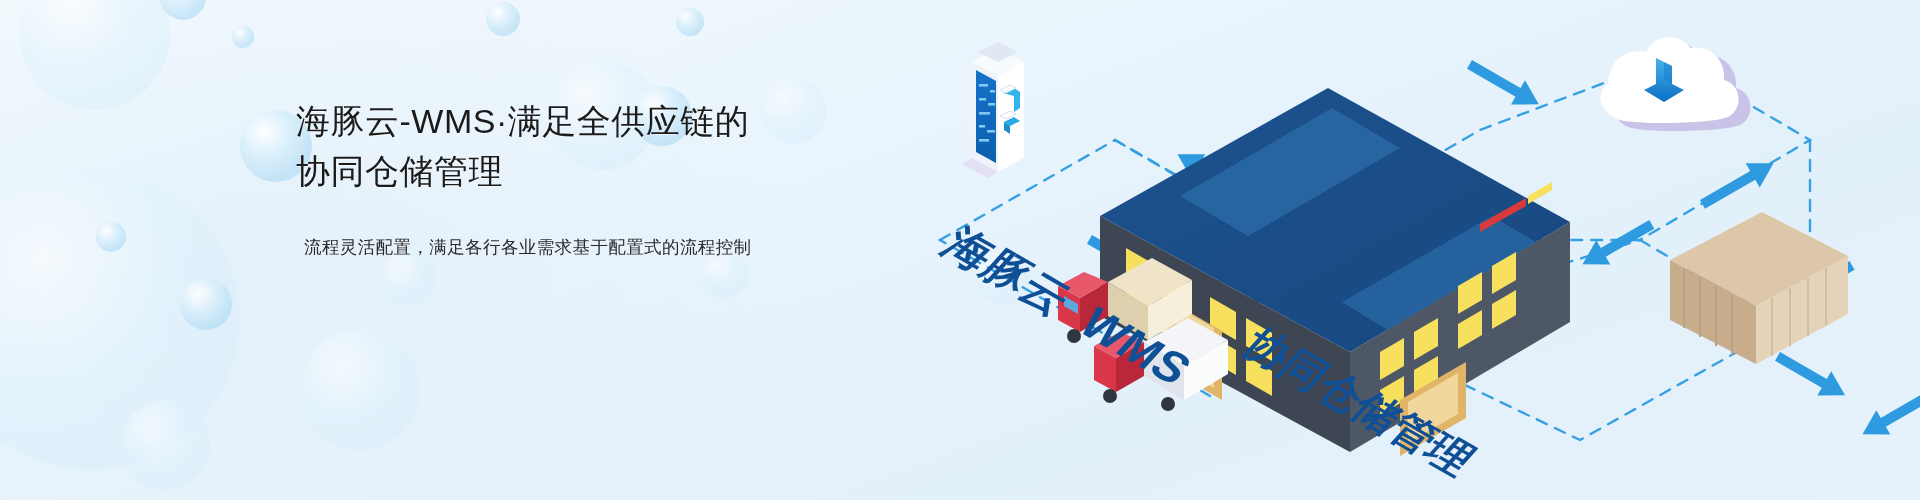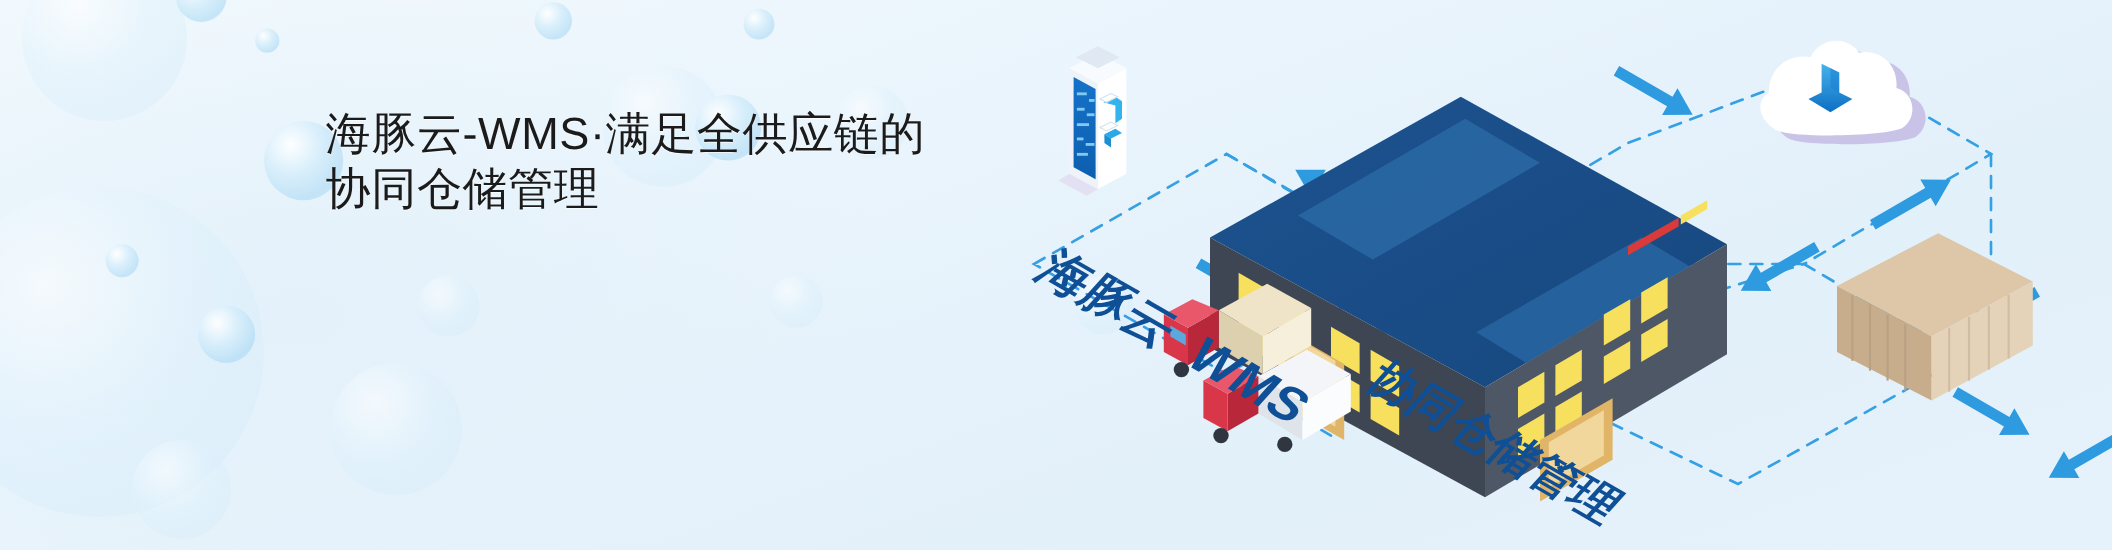--- a/index.html
+++ b/index.html
@@ -28,21 +28,21 @@
   .bubble.faint{
     background:radial-gradient(circle at 34% 30%,
         rgba(255,255,255,.55) 0%,
         rgba(222,241,252,.45) 45%,
         rgba(186,222,246,.22) 100%);
   }
 
   
   .copy{position:absolute;left:296px;top:96px;width:620px;}
   .headline{
-    font-size:41px;line-height:50px;color:#1b1b1b;
+    font-size:34px;line-height:50px;color:#1b1b1b;
     letter-spacing:.5px;font-weight:400;white-space:pre-line;
     text-shadow:0 1px 0 rgba(255,255,255,.6);
   }
   .subtitle{
     margin-top:38px;margin-left:8px;
     font-size:17.5px;line-height:26px;color:#2b2b2b;letter-spacing:.4px;
   }
 
   
   .art{position:absolute;left:880px;top:0;width:1040px;height:500px;}
@@ -67,20 +67,21 @@
   <div class="bubble" style="left:632px;top:86px;width:60px;height:60px;"></div>
   <div class="bubble faint" style="left:760px;top:78px;width:66px;height:66px;"></div>
   <div class="bubble faint" style="left:380px;top:250px;width:56px;height:56px;"></div>
   <div class="bubble faint" style="left:700px;top:250px;width:48px;height:48px;"></div>
   <div class="bubble faint" style="left:976px;top:250px;width:54px;height:54px;"></div>
   <div class="bubble faint" style="left:120px;top:400px;width:90px;height:90px;"></div>
 
   <div class="copy">
     <div class="headline">海豚云-WMS·满足全供应链的
 协同仓储管理</div>
+    <div class="subtitle">流程灵活配置，满足各行各业需求基于配置式的流程控制</div>
   </div>
 
   <div class="art">
   <svg width="1040" height="500" viewBox="0 0 1040 500" xmlns="http://www.w3.org/2000/svg">
     <defs>
       <linearGradient id="rackScreen" x1="0" y1="0" x2="0" y2="1">
         <stop offset="0%" stop-color="#1572c9"></stop>
             <stop offset="100%" stop-color="#0d5fae"></stop>
       </linearGradient>
       <linearGradient id="arrDown" x1="0" y1="0" x2="0" y2="1">

